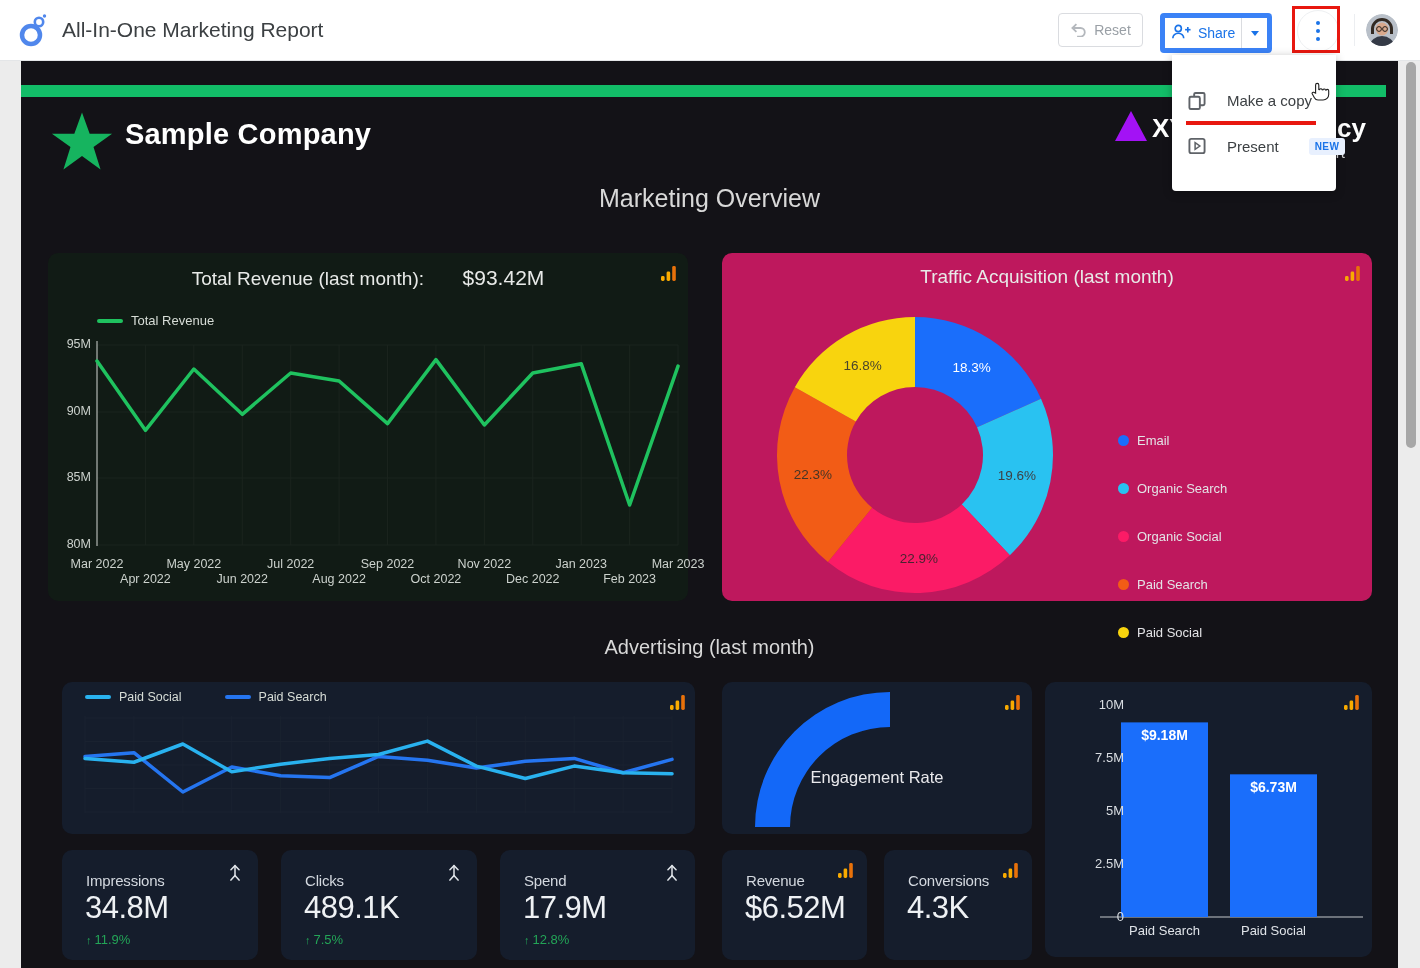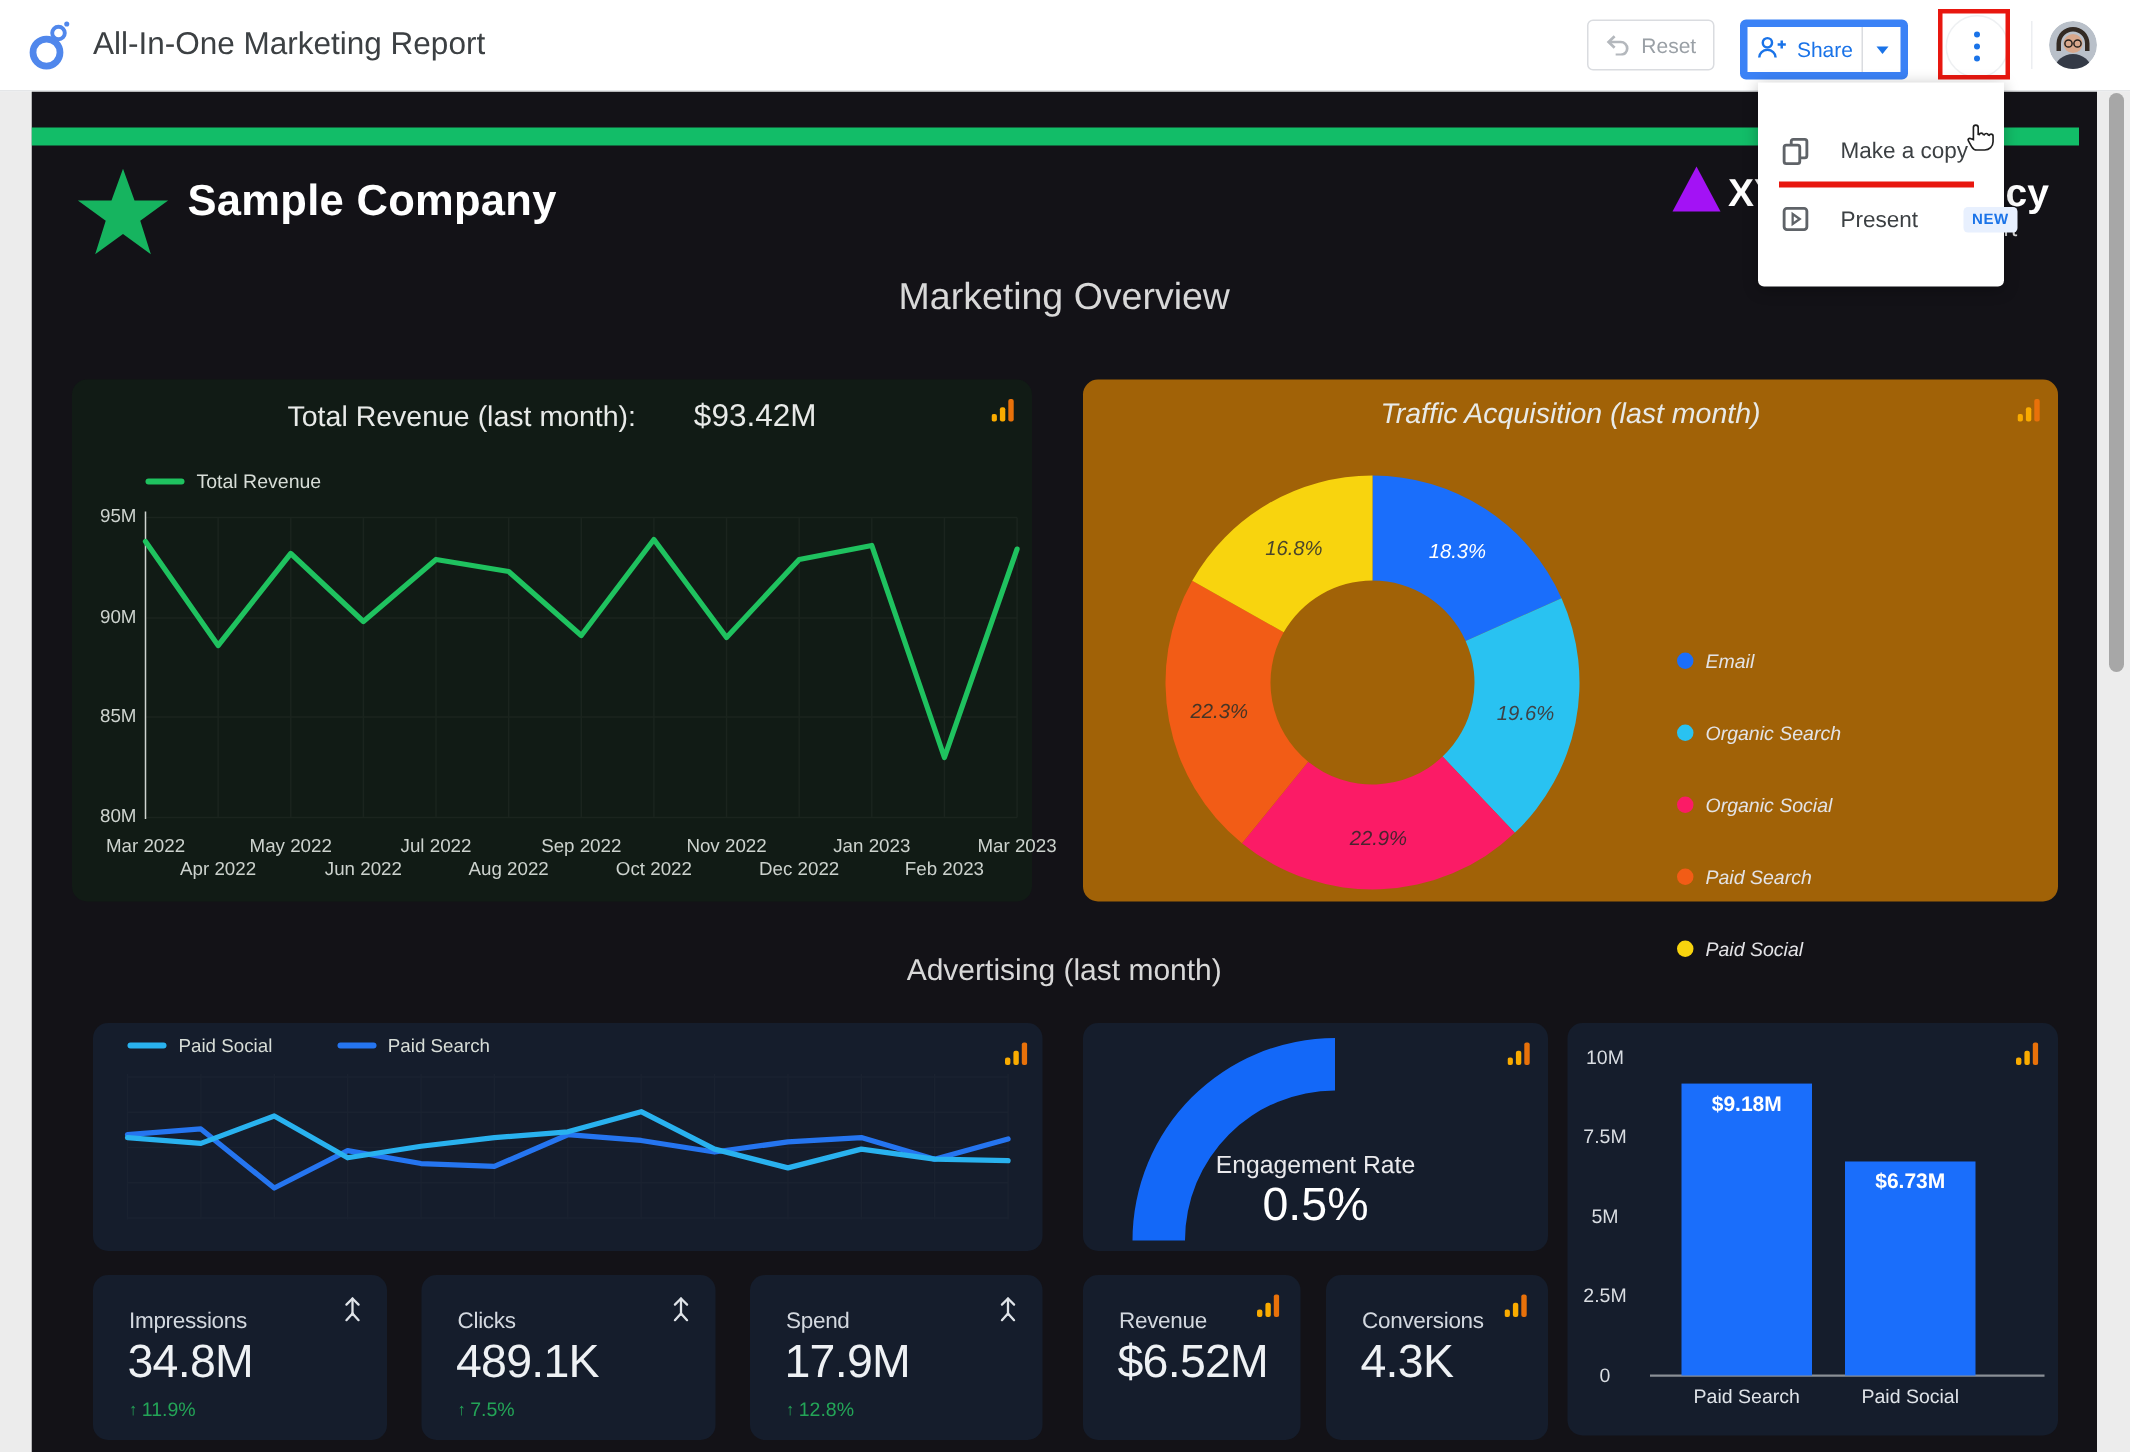--- a/index.html
+++ b/index.html
@@ -38,42 +38,42 @@
   .canvas{left:21px;top:60px;width:1377px;height:908px;background:#131217;}
   .accent-bar{left:21px;top:85px;width:1365px;height:12px;}
   .company-name{left:125px;top:118px;font-size:29px;font-weight:700;color:#ffffff;letter-spacing:.2px;}
   .agency-frag{font-size:26px;font-weight:700;color:#ffffff;}
   .agency-sub{font-size:15px;color:#d5d5d5;}
   .page-title{left:21px;top:184px;width:1377px;text-align:center;font-size:25px;color:#d8d8d8;}
   .section-title{left:21px;top:636px;width:1377px;text-align:center;font-size:20px;color:#d8d8d8;}
 
   .card{border-radius:10px;box-sizing:border-box;}
   .card-rev{left:48px;top:253px;width:640px;height:348px;background:#111b15;}
-  .card-donut{left:722px;top:253px;width:650px;height:348px;background:#a16207;font-style:italic;}
+  .card-donut{left:722px;top:253px;width:650px;height:348px;background:#be185d;}
   .card-navy{background:#151d2c;}
   .card-adline{left:62px;top:682px;width:633px;height:152px;}
   .card-gauge{left:722px;top:682px;width:310px;height:152px;}
   .card-bars{left:1045px;top:682px;width:327px;height:275px;}
 
   .chart-title{position:absolute;left:0;top:13px;width:100%;text-align:center;font-size:19px;color:#e8eae8;}
   .chart-title .big{font-size:21px;margin-left:28px;}
   .ga-icon{position:absolute;}
 
   .ylab{position:absolute;left:0;width:43px;text-align:right;font-size:12.5px;color:#ccd2cd;}
   .xlab{position:absolute;font-size:12.5px;color:#ccd2cd;transform:translateX(-50%);white-space:nowrap;}
   .legend-row{position:absolute;display:flex;align-items:center;gap:8px;font-size:13px;color:#d7ddd7;}
   .lg-swatch{width:26px;height:4px;border-radius:2px;}
   .donut-legend{position:absolute;left:396px;top:153px;display:flex;flex-direction:column;gap:6px;}
   .donut-legend .row{display:flex;align-items:center;gap:8px;font-size:13px;color:#e3e3e6;margin-top:27px;}
   .donut-legend .dot{width:11px;height:11px;border-radius:50%;}
 
   .gauge-label{position:absolute;left:0;top:86px;width:100%;text-align:center;font-size:16.5px;color:#e9e9ec;}
   .gauge-value{position:absolute;left:0;top:103px;width:100%;text-align:center;font-size:31px;color:#ffffff;}
 
-  .bar-ylab{position:absolute;left:0;width:50px;text-align:center;font-size:13px;color:#d9dde2;}
+  .bar-ylab{position:absolute;left:0;width:50px;text-align:right;font-size:13px;color:#d9dde2;padding-left:29px;}
   .bar-xlab{position:absolute;width:110px;text-align:center;font-size:13px;color:#dfe3e8;transform:translateX(-50%);}
 
   .scorecard{position:absolute;top:850px;height:110px;background:#151d2c;border-radius:10px;}
   .score-label{position:absolute;left:24px;top:22px;font-size:15px;color:#d3d8df;letter-spacing:-.2px;}
   .score-value{position:absolute;left:23px;top:40px;font-size:31px;color:#eef1f4;letter-spacing:-.5px;}
   .score-delta{position:absolute;left:24px;top:82px;font-size:13px;color:#23a457;display:flex;align-items:center;gap:3px;}
   .score-icon{position:absolute;right:14px;top:12px;}
 </style>
 </head>
 <body>
@@ -246,21 +246,20 @@
   <div class="abs card card-navy card-gauge">
     <svg id="gauge-svg" class="abs" style="left:0;top:0;" width="310" height="152">
         <path d="M33,145.00000000000003 A135,135 0 0 1 167.99999999999997,10 L167.99999999999997,45 A100,100 0 0 0 68,145.00000000000003 Z" fill="#1368f8"></path>
       </svg>
     <span class="ga-icon" style="right:12px;top:12px;"><svg width="15" height="17" viewBox="0 0 15 17">
           <rect x="0" y="11" width="3.6" height="5" rx="1.4" fill="#f9ab00"></rect>
           <rect x="5.6" y="6.5" width="3.6" height="9.5" rx="1.4" fill="#f9ab00"></rect>
           <rect x="11.2" y="1" width="3.6" height="15" rx="1.4" fill="#e8710a"></rect>
         </svg></span>
     <div class="gauge-label">Engagement Rate</div>
-    <div class="gauge-value">0.5%</div>
   </div>
 
   <div class="abs card card-navy card-bars">
     <span class="ga-icon" style="right:13px;top:12px;"><svg width="15" height="17" viewBox="0 0 15 17">
           <rect x="0" y="11" width="3.6" height="5" rx="1.4" fill="#f9ab00"></rect>
           <rect x="5.6" y="6.5" width="3.6" height="9.5" rx="1.4" fill="#f9ab00"></rect>
           <rect x="11.2" y="1" width="3.6" height="15" rx="1.4" fill="#e8710a"></rect>
         </svg></span>
     <svg id="bars-svg" class="abs" style="left:0;top:0;" width="327" height="275">
         <line x1="55" y1="235" x2="318" y2="235" stroke="#8a8f96" stroke-width="1.5"></line>

